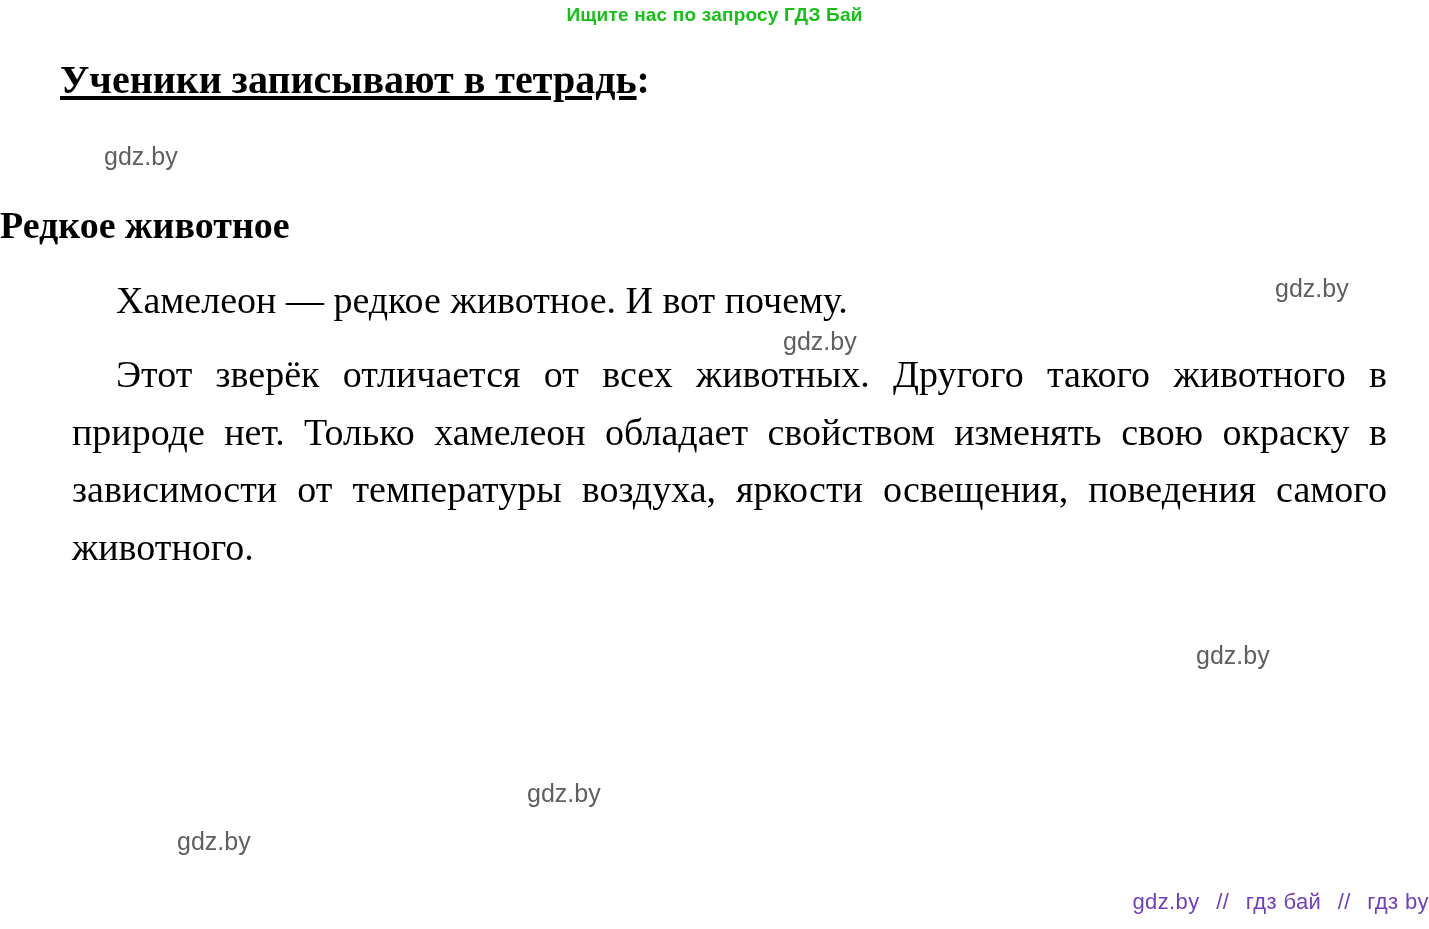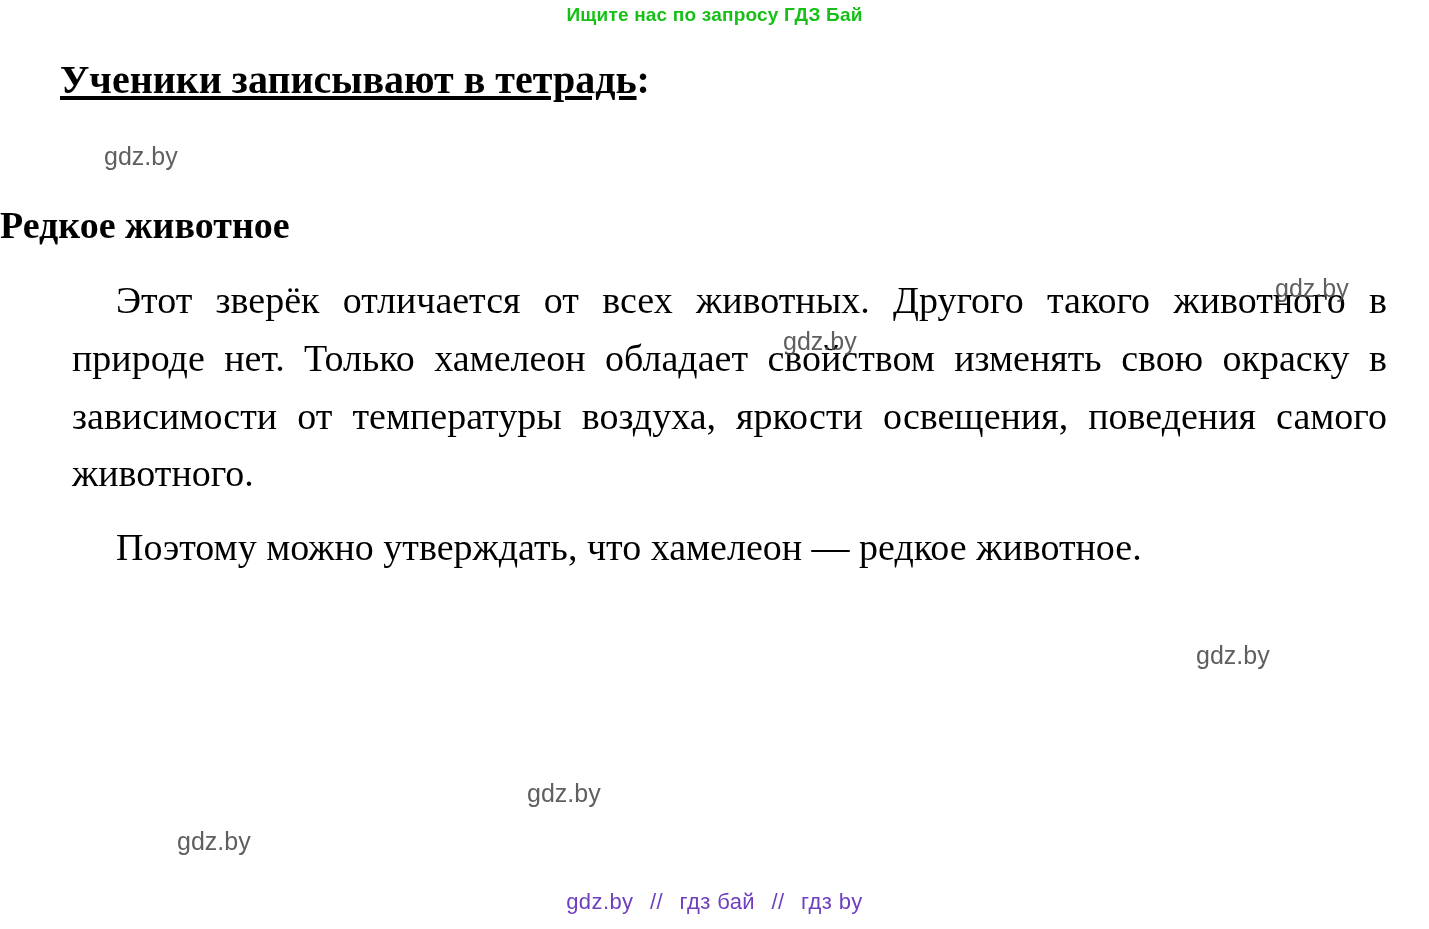--- a/index.html
+++ b/index.html
@@ -95,21 +95,21 @@
   .wm-4 { top: 641px; left: 1196px; }
   .wm-5 { top: 779px; left: 527px; }
   .wm-6 { top: 827px; left: 177px; }
 
   
   .footer {
     position: absolute;
     bottom: 14px;
     left: 0;
     width: 100%;
-    text-align: center;
+    text-align: right;
     font-family: "Liberation Sans", sans-serif;
     font-size: 22px;
     color: #6f3fbf;
     letter-spacing: 0.4px;
   }
   .footer .sep {
     margin: 0 10px;
     color: #6f3fbf;
   }
 </style>
@@ -122,22 +122,22 @@
     <span>Ищите нас по запросу ГДЗ Бай</span>
   </div>
 
   <div class="lead-heading">
     <span class="underlined">Ученики записывают в тетрадь</span><span>:</span>
   </div>
 
   <div class="doc-title">Редкое животное</div>
 
   <div class="body-text">
+    <p class="para">Хамелеон — редкое животное. И вот почему.</p>
     <p class="para">Этот зверёк отличается от всех животных. Другого такого животного в природе нет. Только хамелеон обладает свойством изменять свою окраску в зависимости от температуры воздуха, яркости освещения, поведения самого животного.</p>
-    <p class="para">Поэтому можно утверждать, что хамелеон — редкое животное.</p>
   </div>
 
   <div class="wm wm-1">gdz.by</div>
   <div class="wm wm-2">gdz.by</div>
   <div class="wm wm-3">gdz.by</div>
   <div class="wm wm-4">gdz.by</div>
   <div class="wm wm-5">gdz.by</div>
   <div class="wm wm-6">gdz.by</div>
 
   <div class="footer">

